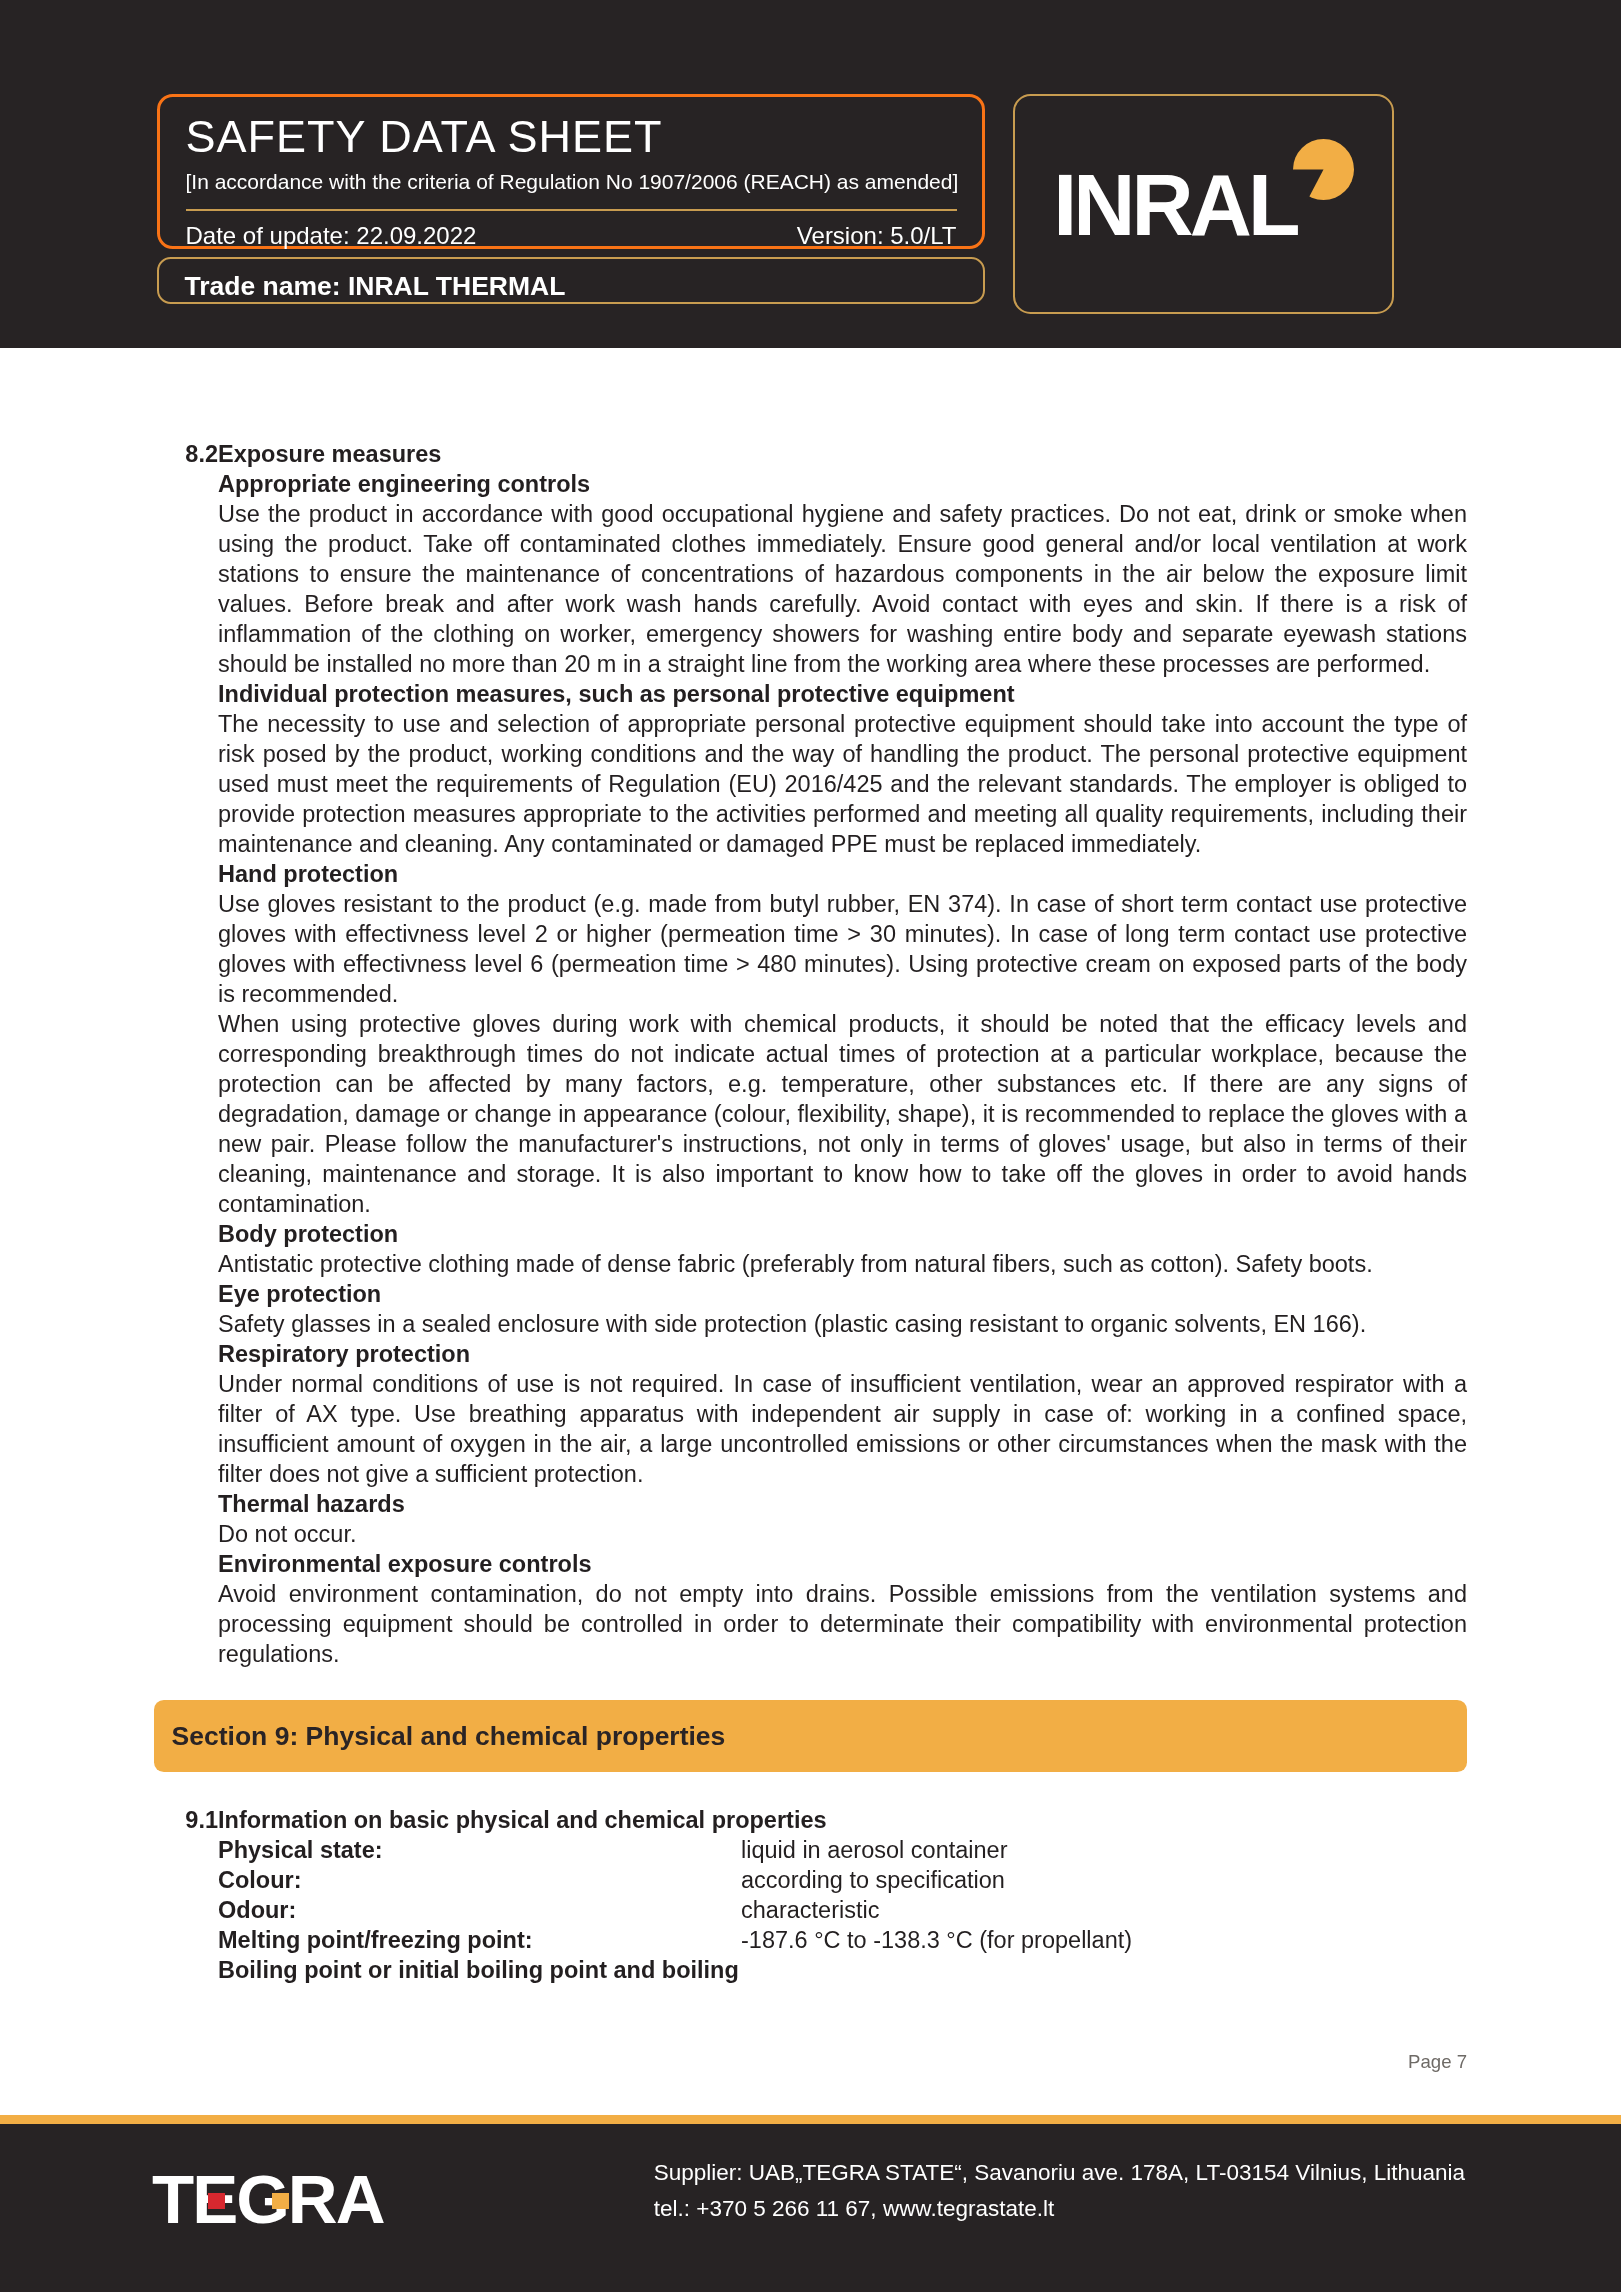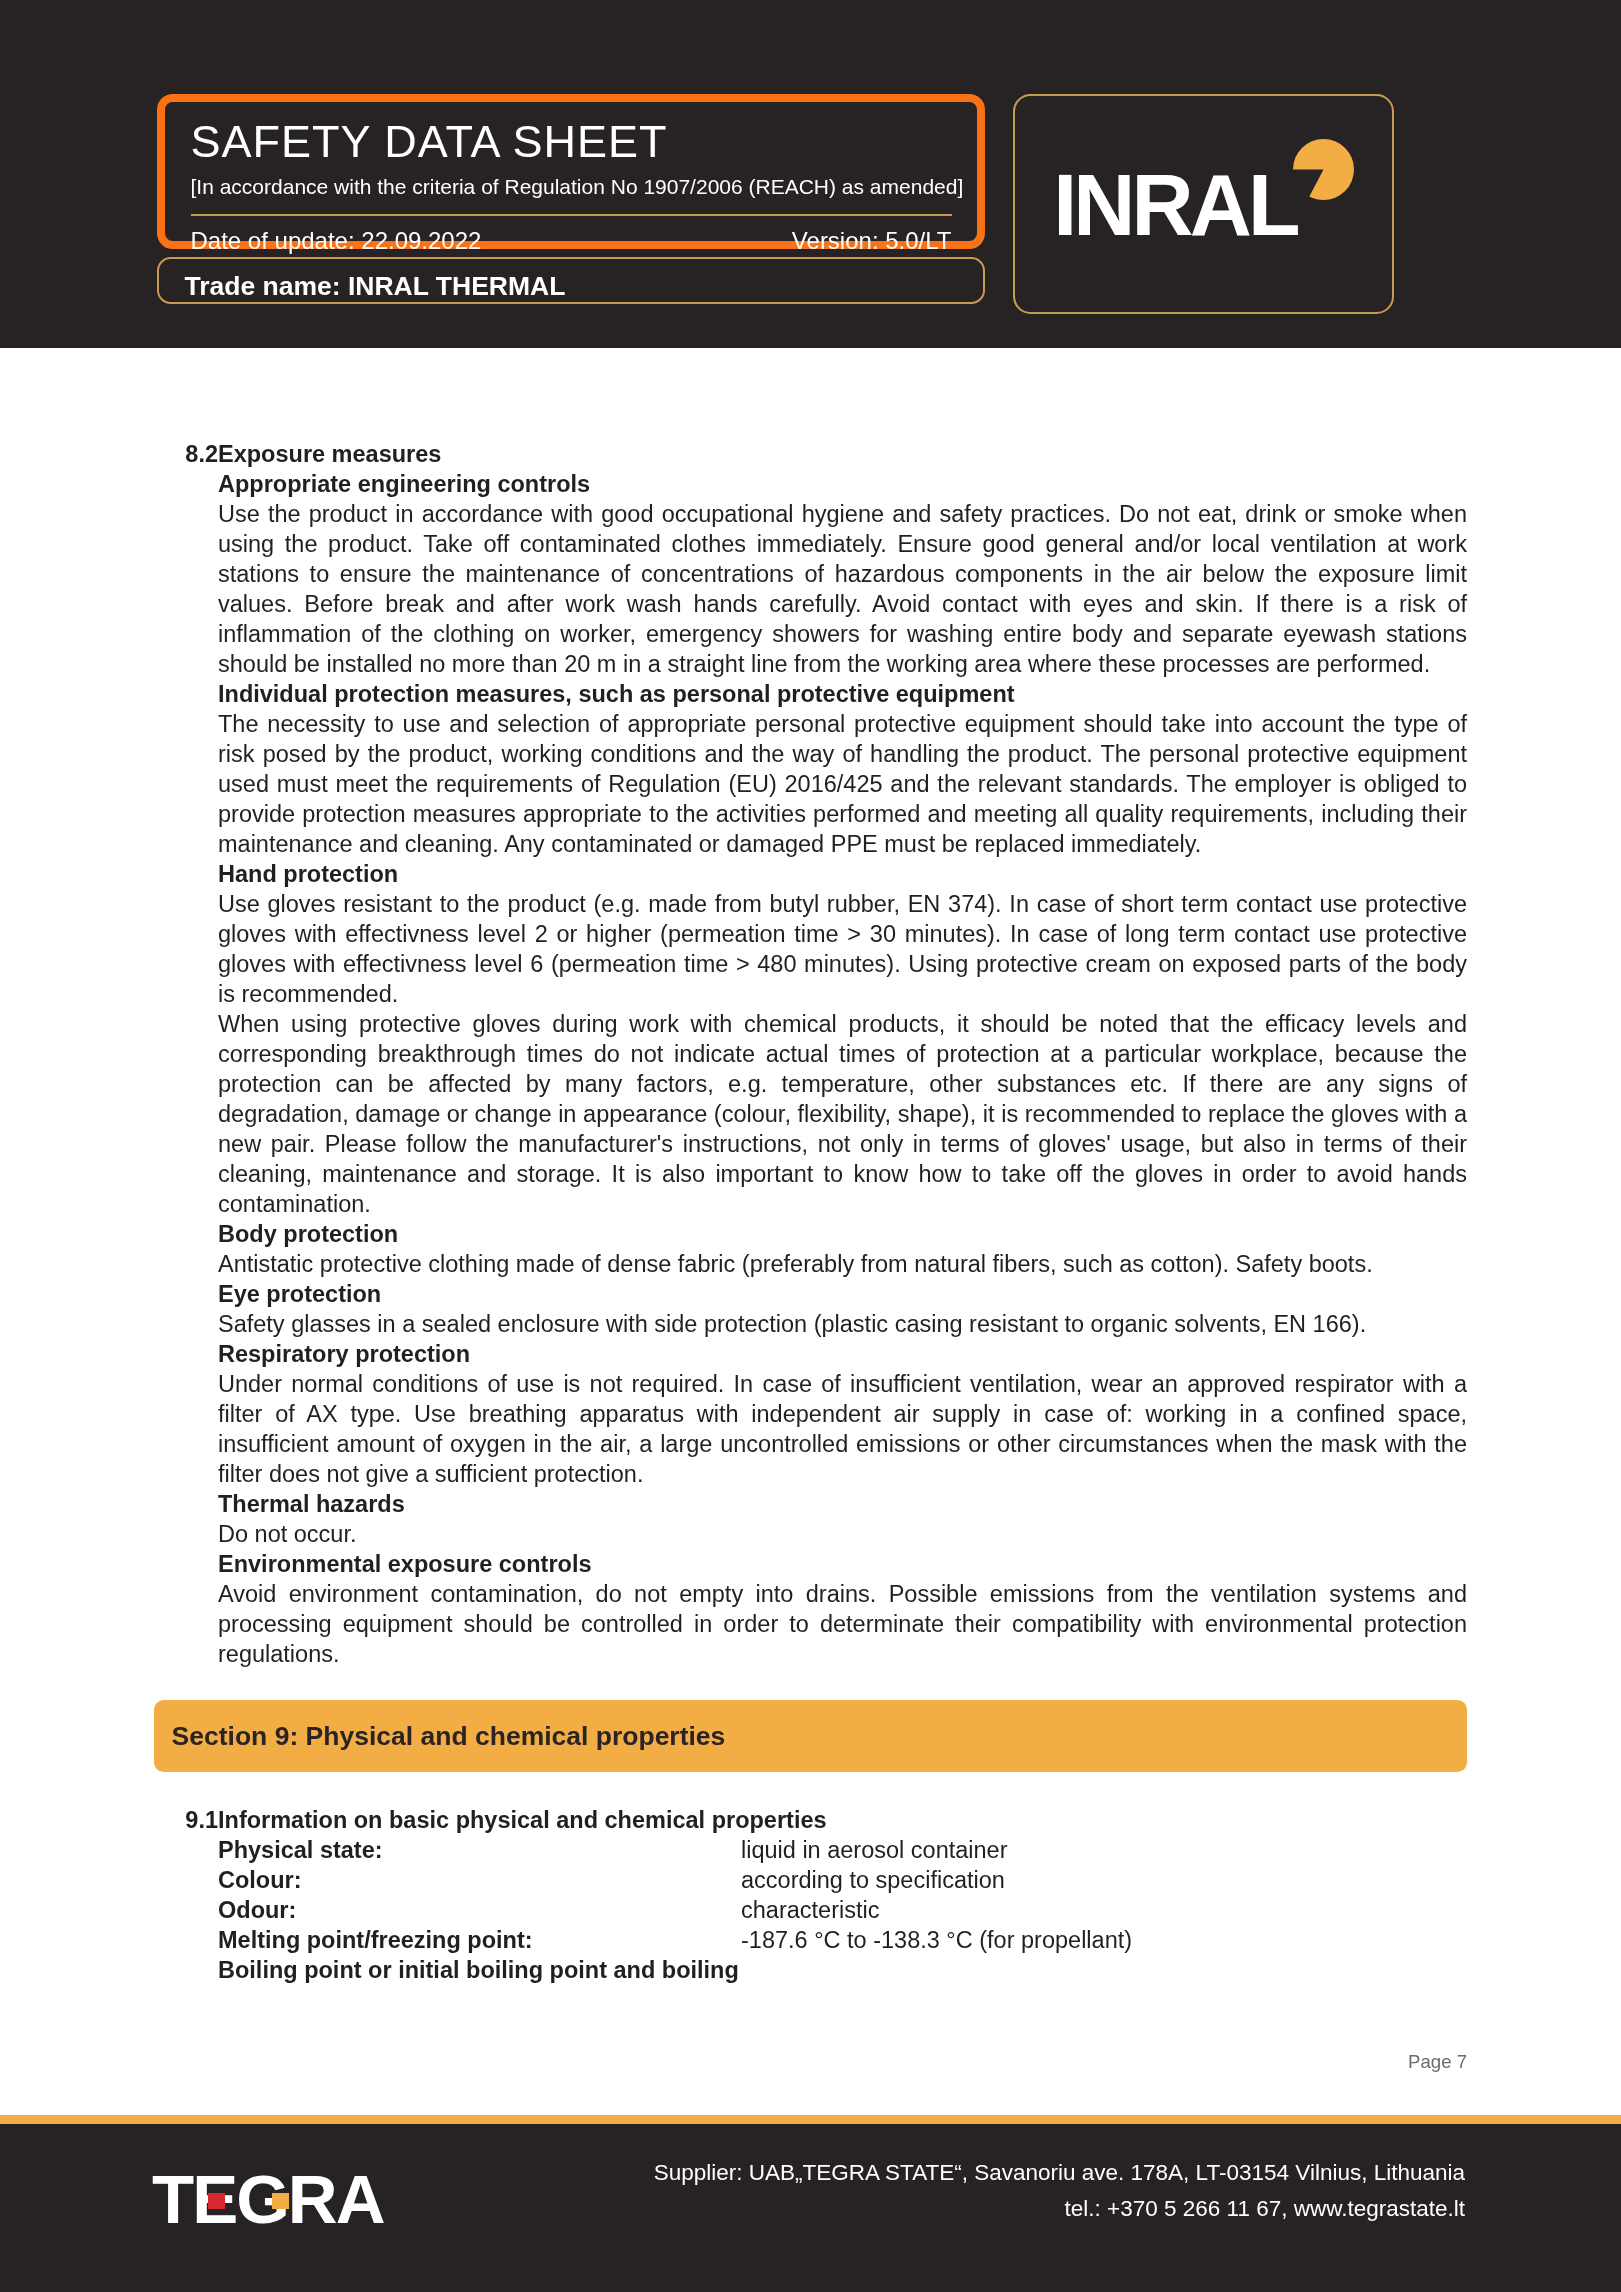--- a/index.html
+++ b/index.html
@@ -5,21 +5,21 @@
   html,body{margin:0;padding:0;background:#e9e9e9;}
   .page{
     position:relative;width:1621px;height:2293px;background:#ffffff;
     font-family:"Liberation Sans",sans-serif;color:#231f20;overflow:hidden;
     margin:0 auto;
   }
   
   .band{position:absolute;top:0;left:0;width:1621px;height:348px;background:#272324;}
   .sds-box{
     position:absolute;left:157px;top:94px;width:828px;height:155px;
-    border:8px solid #f97316;border-radius:15.7px;box-sizing:border-box;
+    border:3px solid #f97316;border-radius:15.7px;box-sizing:border-box;
   }
   .sds-title{position:absolute;left:25.5px;top:13.7px;font-size:45px;font-weight:400;color:#fff;letter-spacing:1px;}
   .sds-subtitle{position:absolute;left:25.5px;top:73px;font-size:21px;color:#fff;}
   .sds-divider{position:absolute;left:25.5px;right:25.5px;top:112px;height:2px;background:#c89c50;}
   .sds-meta{position:absolute;left:25.5px;right:25.5px;top:125px;display:flex;justify-content:space-between;font-size:24px;color:#fff;gap:24px;}
   .trade-box{
     position:absolute;left:157px;top:257px;width:828px;height:47px;
     border:2px solid #c89c50;border-radius:13.7px;box-sizing:border-box;
     display:flex;align-items:flex-end;padding-left:25.5px;
   }
@@ -53,21 +53,21 @@
   
   .footer{position:absolute;left:0;bottom:0;width:1621px;height:178px;}
   .footer-strip{height:8.8px;background:#f2ae45;}
   .footer-black{height:170px;background:#272324;position:relative;}
   .tegra{position:absolute;left:152px;top:41px;width:314px;height:88px;}
   .tegra-text{font-size:69px;font-weight:800;color:#fff;letter-spacing:-2px;line-height:1;}
   .tegra-sq{position:absolute;width:16.7px;height:16.7px;}
   .tegra-sq.red{left:56px;top:28px;background:#d7282f;}
   .tegra-sq.yellow{left:120px;top:28px;background:#f2ae45;}
   .supplier{
-    position:absolute;right:156px;top:31px;text-align:right;
+    position:absolute;right:156px;top:31px;text-align:left;
     color:#fff;font-size:22.5px;line-height:36px;
   }
 </style>
 </head>
 <body>
 
 <div class="page">
 
   <div class="band">
     <div class="sds-box">

